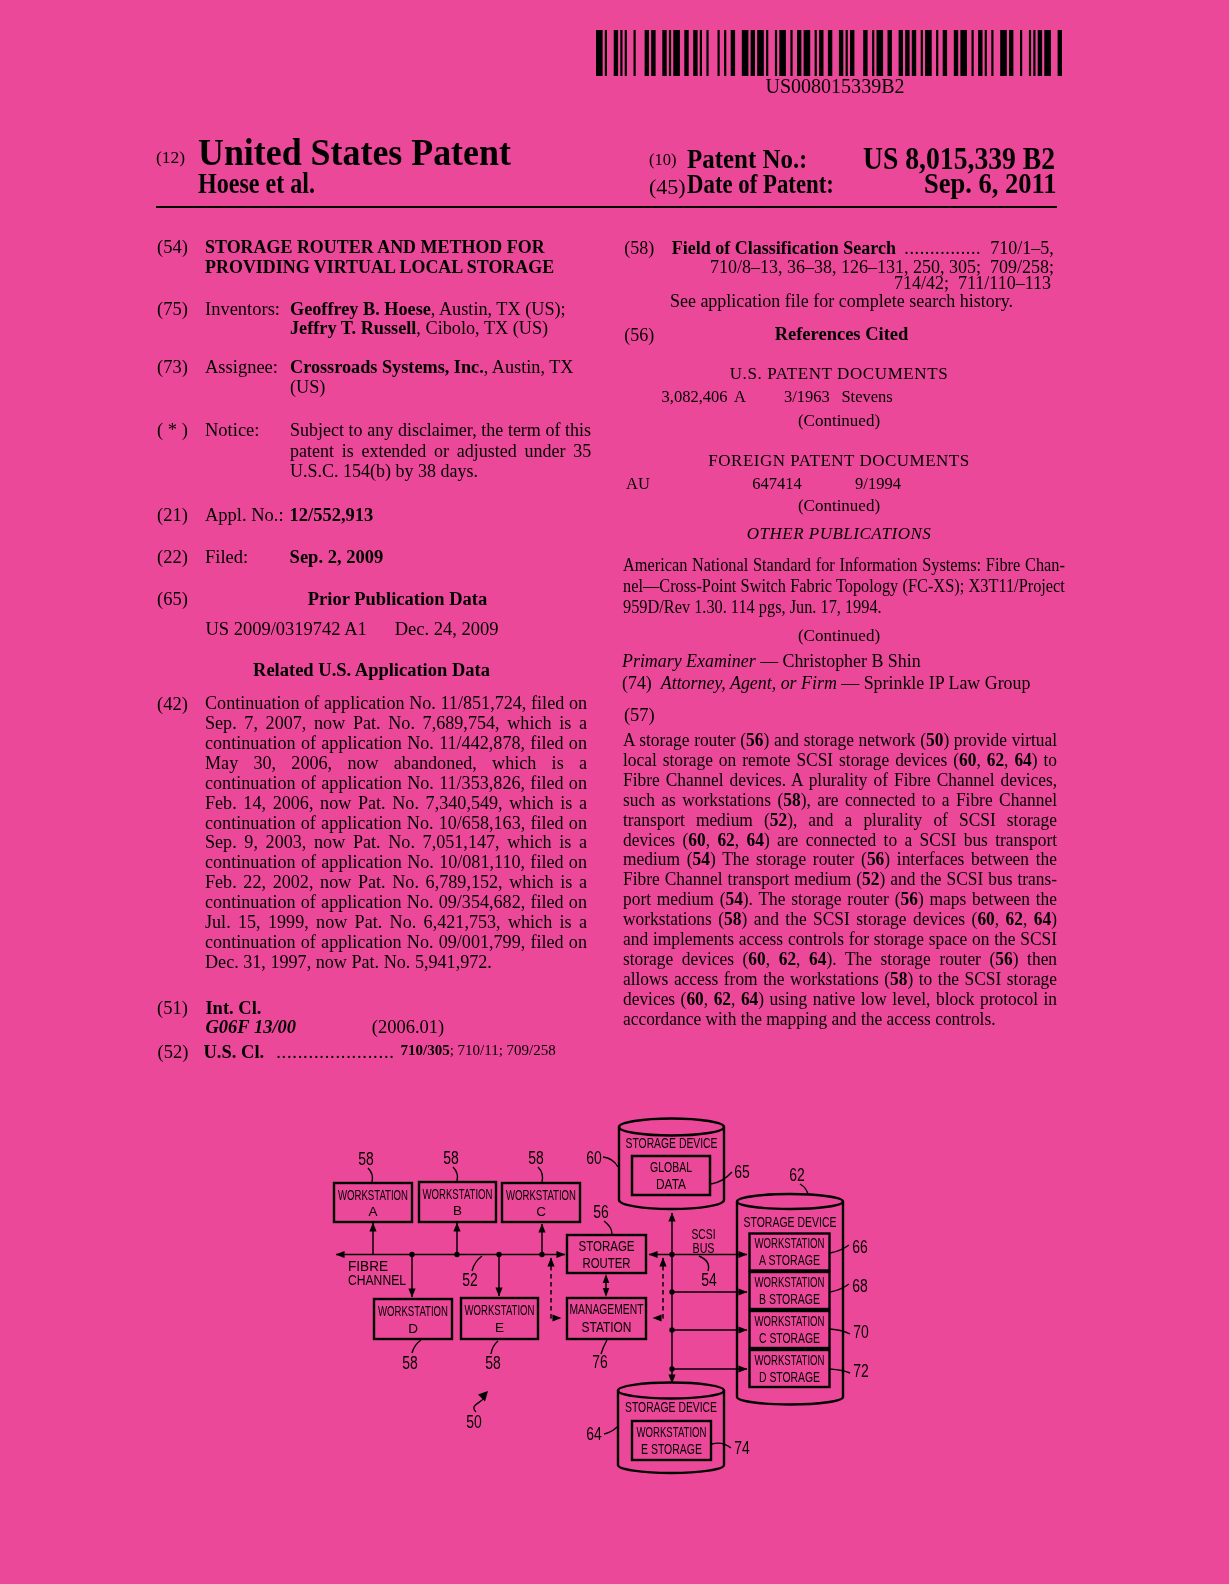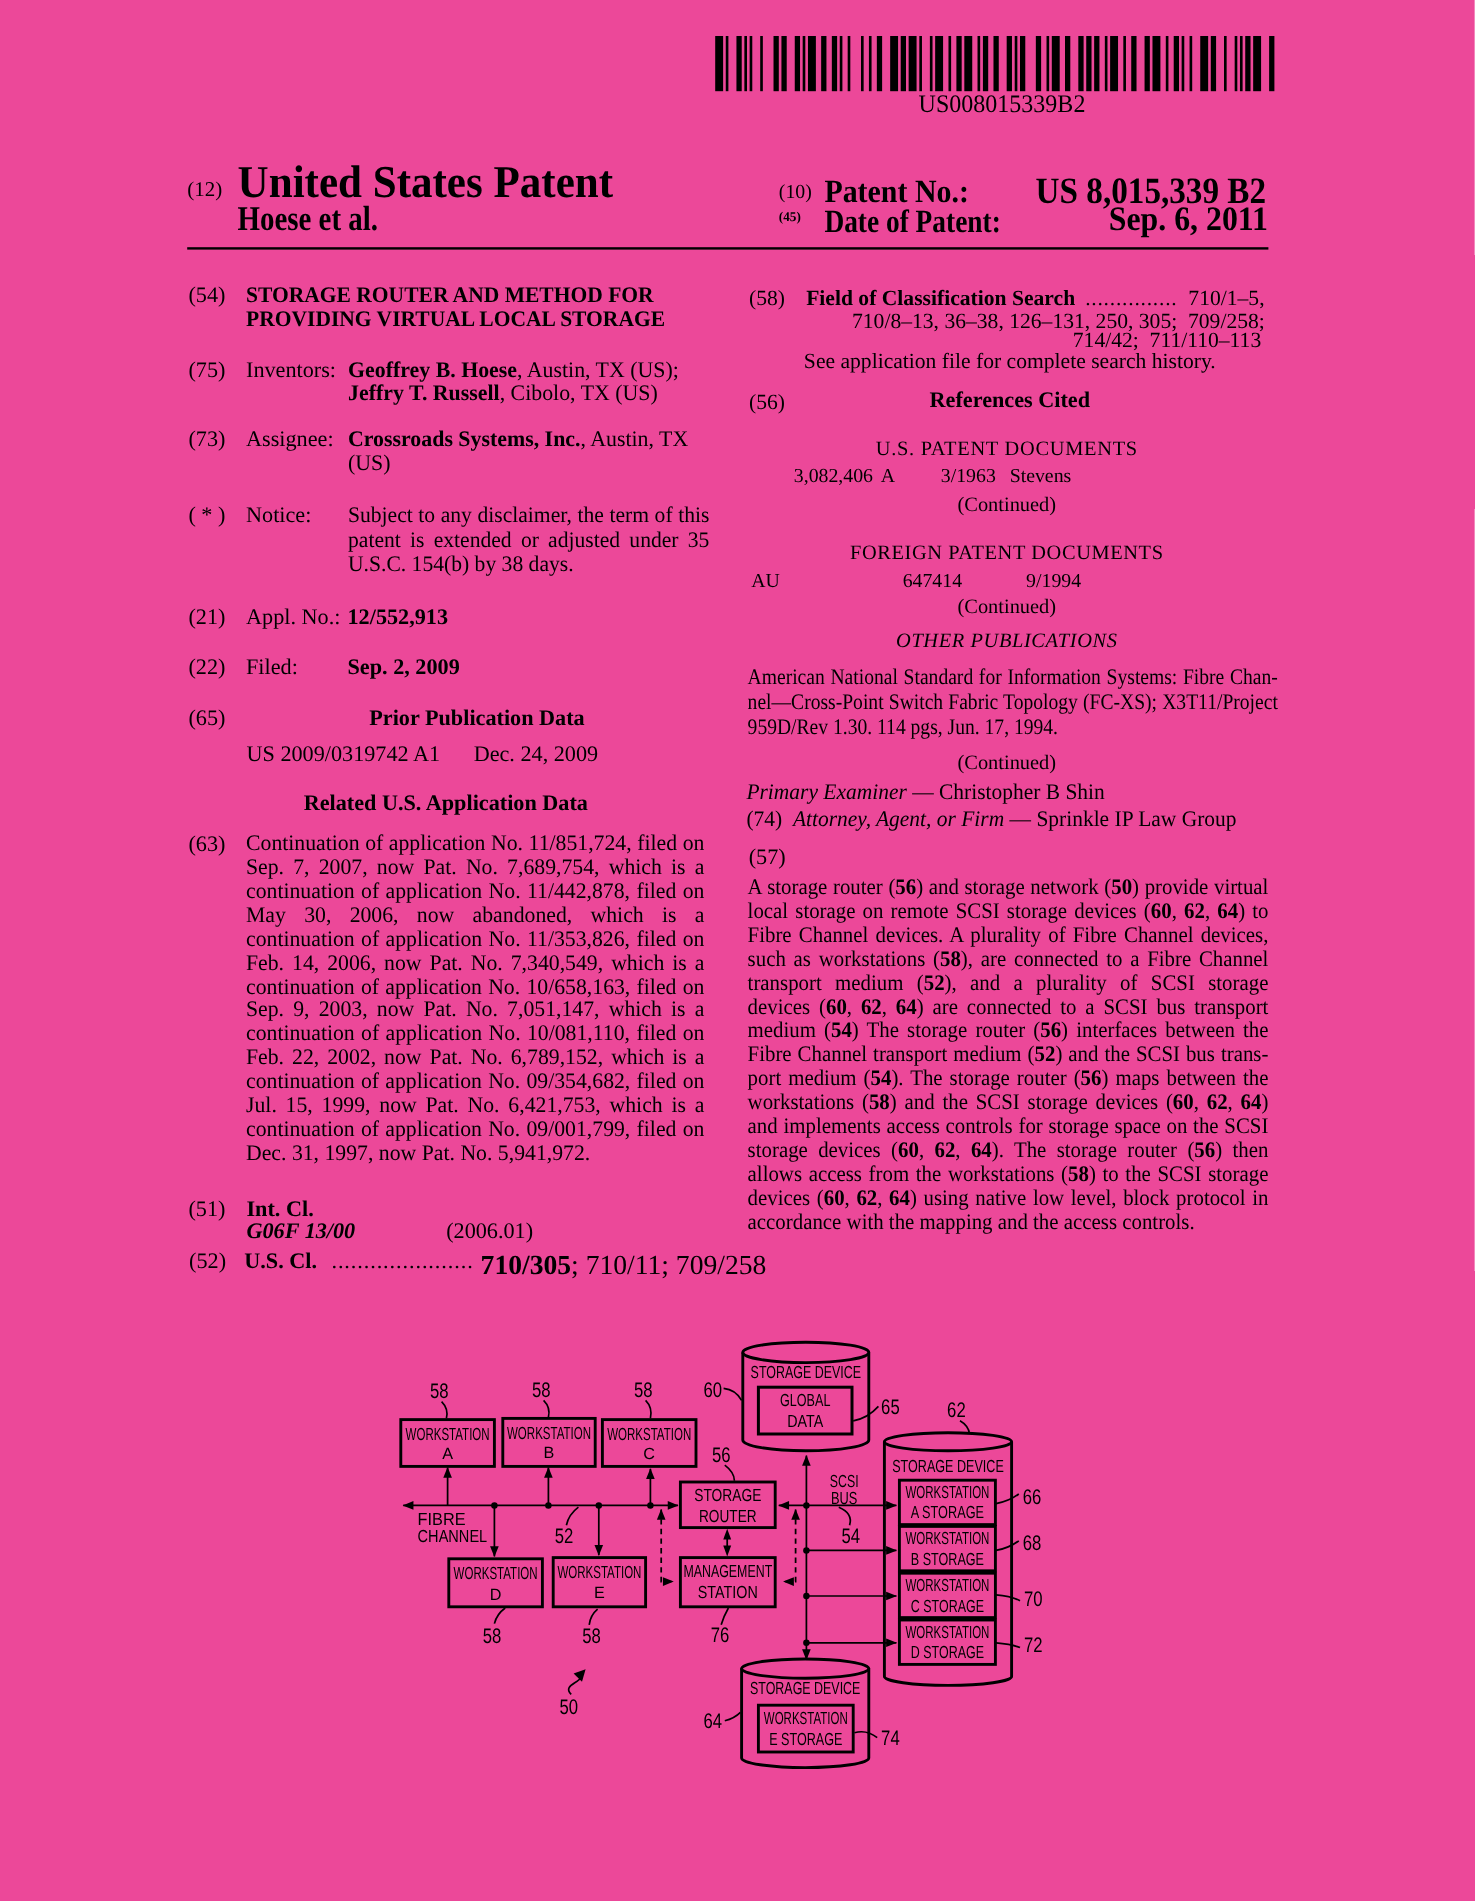--- a/index.html
+++ b/index.html
@@ -79,21 +79,21 @@
 <text x="835" y="93" font-size="21" text-anchor="middle" font-family="Liberation Serif" textLength="139" lengthAdjust="spacingAndGlyphs">US008015339B2</text>
 </svg>
 
 <div class="abs line" style="left:156px;top:148.6px;font-size:17.5px;">(12)</div>
 <div class="abs b" style="left:198px;top:133.4px;font-size:38px;line-height:38px;transform:scaleX(0.944);transform-origin:0 0;white-space:nowrap;">United States Patent</div>
 <div class="abs b" style="left:198px;top:168.9px;font-size:29px;line-height:29px;transform:scaleX(0.83);transform-origin:0 0;white-space:nowrap;">Hoese et al.</div>
 
 <div class="abs line" style="left:649px;top:151.7px;font-size:16.5px;">(10)</div>
 <div class="abs b" style="left:687px;top:145.5px;font-size:27px;line-height:27px;transform:scaleX(0.923);transform-origin:0 0;white-space:nowrap;">Patent No.:</div>
 <div class="abs b" style="left:863px;top:142.6px;font-size:31px;line-height:31px;transform:scaleX(0.892);transform-origin:0 0;white-space:nowrap;">US 8,015,339 B2</div>
-<div class="abs line" style="left:649px;top:176.2px;font-size:11px;font-weight:bold;">(45)</div>
+<div class="abs line" style="left:649px;top:176.2px;font-size:22px;">(45)</div>
 <div class="abs b" style="left:687px;top:170.6px;font-size:27px;line-height:27px;transform:scaleX(0.845);transform-origin:0 0;white-space:nowrap;">Date of Patent:</div>
 <div class="abs b" style="left:924.2px;top:170px;font-size:28.5px;line-height:28.5px;transform:scaleX(0.93);transform-origin:0 0;white-space:nowrap;">Sep. 6, 2011</div>
 
 <div class="abs" style="left:156px;top:205.5px;width:901px;height:2px;background:#000;"></div>
 
 <div class="abs line" style="left:157px;top:238px;font-size:18.5px;">(54)</div>
 <div class="abs b" style="left:205px;top:237.3px;font-size:18.5px;line-height:20px;transform:scaleX(0.97);transform-origin:0 0;white-space:nowrap;">STORAGE ROUTER AND METHOD FOR<br>PROVIDING VIRTUAL LOCAL STORAGE</div>
 
 <div class="abs line" style="left:157px;top:300px;font-size:18.5px;">(75)</div>
 <div class="abs line" style="left:205px;top:300px;font-size:18.5px;">Inventors:</div>
@@ -119,21 +119,21 @@
 <div class="abs line" style="left:205px;top:547.5px;font-size:18.5px;">Filed:</div>
 <div class="abs line b" style="left:289.6px;top:547.5px;font-size:18.5px;">Sep. 2, 2009</div>
 
 <div class="abs line" style="left:157px;top:590.4px;font-size:18.5px;">(65)</div>
 <div class="abs b" style="left:200px;top:590.4px;width:395px;font-size:18.5px;text-align:center;">Prior Publication Data</div>
 <div class="abs line" style="left:205.4px;top:620.2px;font-size:18.5px;">US 2009/0319742 A1</div>
 <div class="abs line" style="left:394.7px;top:620.2px;font-size:18.5px;">Dec. 24, 2009</div>
 
 <div class="abs b" style="left:150px;top:661.1px;width:443px;font-size:18.5px;text-align:center;">Related U.S. Application Data</div>
 
-<div class="abs line" style="left:157px;top:694.8px;font-size:18.5px;">(63)</div>
+<div class="abs line" style="left:157px;top:694.8px;font-size:18.5px;">(42)</div>
 <div class="abs" style="left:205.4px;top:694.1px;width:390px;font-size:18.5px;line-height:19.9px;transform:scaleX(0.9795);transform-origin:0 0;">
 <div class="jl">Continuation of application No. 11/851,724, filed on</div>
 <div class="jl">Sep. 7, 2007, now Pat. No. 7,689,754, which is a</div>
 <div class="jl">continuation of application No. 11/442,878, filed on</div>
 <div class="jl">May 30, 2006, now abandoned, which is a</div>
 <div class="jl">continuation of application No. 11/353,826, filed on</div>
 <div class="jl">Feb. 14, 2006, now Pat. No. 7,340,549, which is a</div>
 <div class="jl">continuation of application No. 10/658,163, filed on</div>
 <div class="jl">Sep. 9, 2003, now Pat. No. 7,051,147, which is a</div>
 <div class="jl">continuation of application No. 10/081,110, filed on</div>
@@ -144,21 +144,21 @@
 <div>Dec. 31, 1997, now Pat. No. 5,941,972.</div>
 </div>
 
 <div class="abs line" style="left:157px;top:999.1px;font-size:18.5px;">(51)</div>
 <div class="abs line b" style="left:205.4px;top:999.1px;font-size:18.5px;">Int. Cl.</div>
 <div class="abs line b i" style="left:205.4px;top:1018.2px;font-size:18.5px;">G06F 13/00</div>
 <div class="abs line" style="left:371.8px;top:1018.2px;font-size:18.5px;">(2006.01)</div>
 <div class="abs line" style="left:157.6px;top:1043px;font-size:18.5px;">(52)</div>
 <div class="abs line b" style="left:203.5px;top:1043px;font-size:18.5px;">U.S. Cl.</div>
 <div class="abs line" style="left:276.2px;top:1043px;font-size:18.5px;letter-spacing:0.76px;">......................</div>
-<div class="abs line" style="left:400.5px;top:1043px;font-size:23px;"><span class="b">710/305</span>; 710/11; 709/258</div>
+<div class="abs line" style="left:400.5px;top:1043px;font-size:15px;"><span class="b">710/305</span>; 710/11; 709/258</div>
 
 <div class="abs line" style="left:624.2px;top:238.5px;font-size:18px;">(58)</div>
 <div class="abs line b" style="left:671.8px;top:238.5px;font-size:18px;">Field of Classification Search</div>
 <div class="abs line" style="left:904.3px;top:238.5px;font-size:18px;letter-spacing:0.63px;">...............</div>
 <div class="abs line" style="left:990.3px;top:238.5px;font-size:18px;">710/1–5,</div>
 <div class="abs" style="left:672px;top:257.5px;width:382px;font-size:18px;text-align:right;">710/8–13, 36–38, 126–131, 250, 305;&nbsp;&nbsp;709/258;</div>
 <div class="abs" style="left:672px;top:274px;width:379px;font-size:18px;text-align:right;">714/42;&nbsp;&nbsp;711/110–113</div>
 <div class="abs line" style="left:669.9px;top:292.3px;font-size:18px;">See application file for complete search history.</div>
 
 <div class="abs line" style="left:624.2px;top:325.6px;font-size:18px;">(56)</div>

